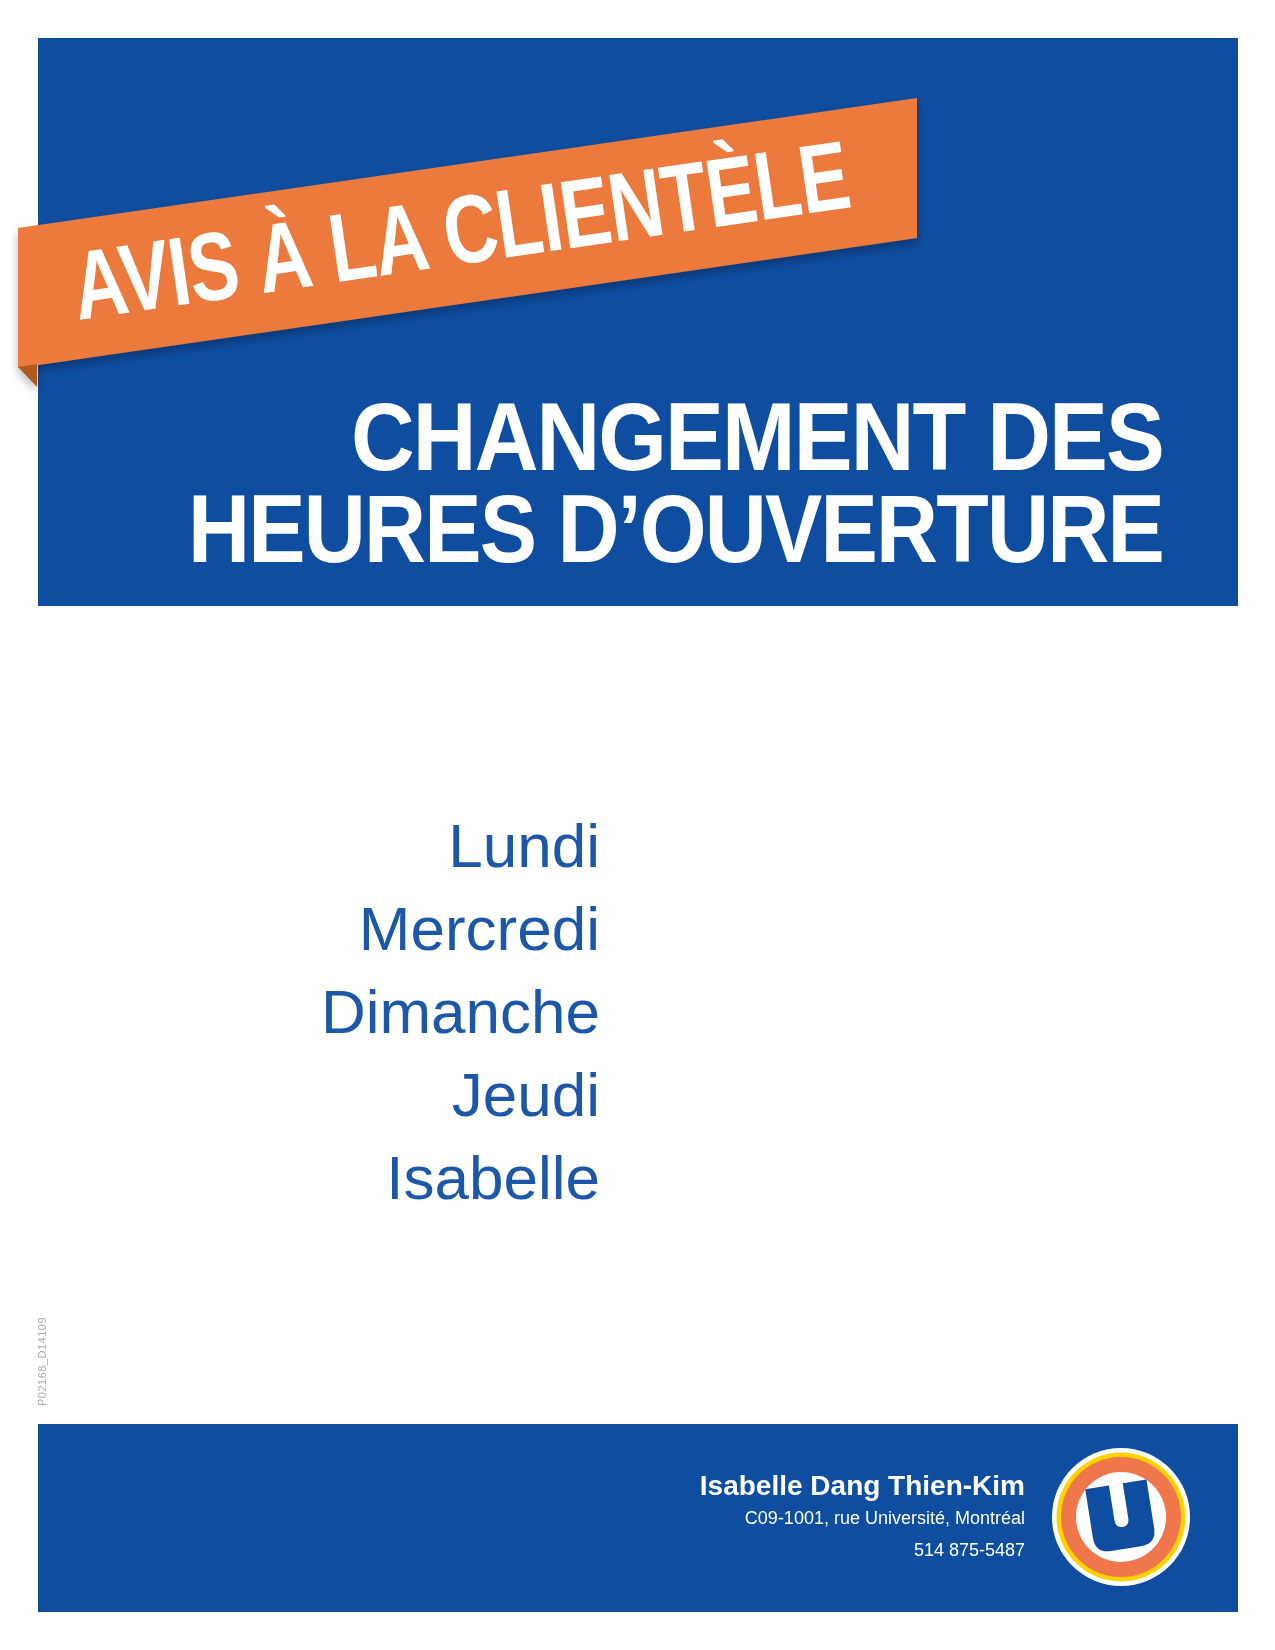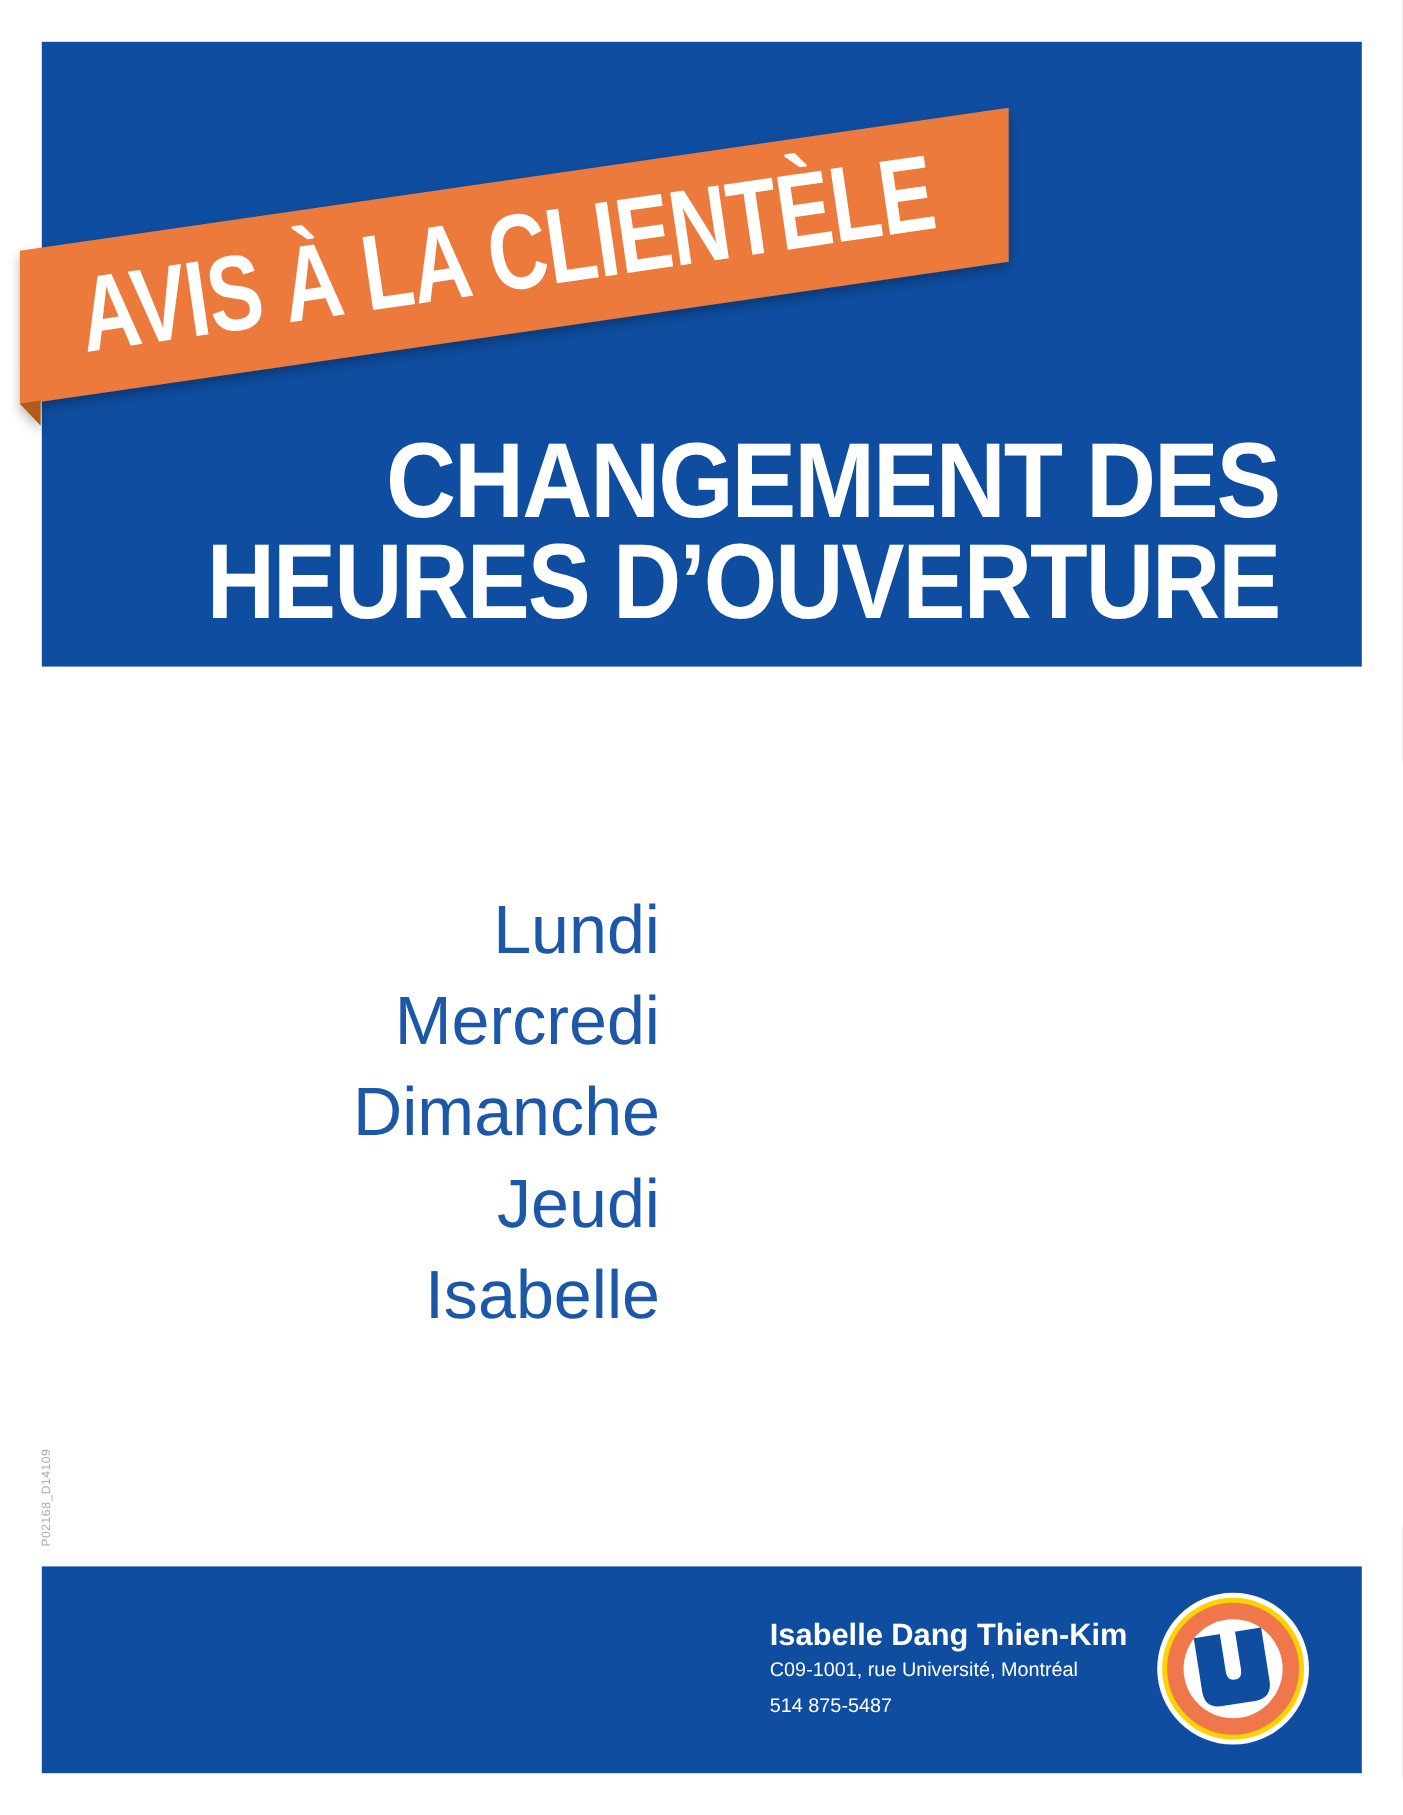--- a/index.html
+++ b/index.html
@@ -40,21 +40,21 @@
   .footer-bar{
     position:absolute;
     left:38px;top:1424px;
     width:1200px;height:188px;
     background:#0e4da0;
   }
   .footer-text{
     position:absolute;
     top:1469px;
     right:250px;
-    text-align:left;
+    text-align:right;
     color:#ffffff;
     white-space:nowrap;
   }
   .footer-name{font-weight:bold;font-size:28px;line-height:33px;}
   .footer-line{font-weight:normal;font-size:18px;line-height:32px;}
   .logo-svg{position:absolute;left:1046px;top:1442px;}
   .print-code{
     position:absolute;
     left:36px;top:1406px;
     transform:rotate(-90deg);

